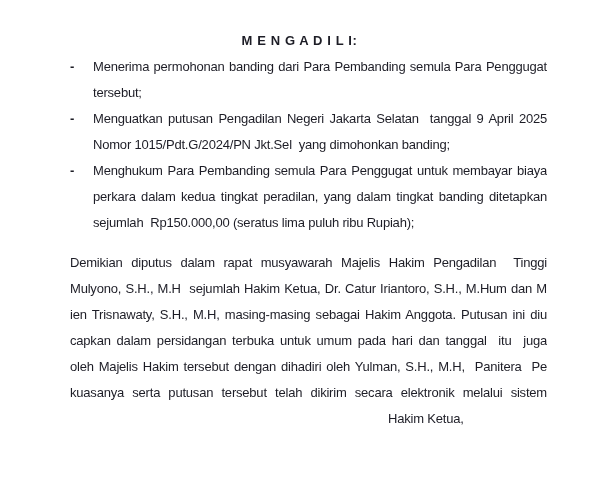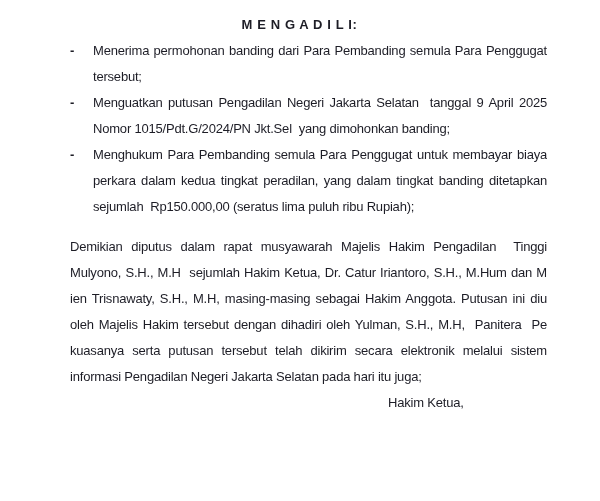--- a/index.html
+++ b/index.html
@@ -1,21 +1,21 @@
 <!DOCTYPE html>
 <html style="--text: #1d1d26; --bg: #ffffff;"><head>
 <meta charset="utf-8">
 <style>
   html, body { margin: 0; padding: 0; background: #fff; }
   .page {
     position: relative;
     width: 600px;
     height: 501px;
     box-sizing: border-box;
-    padding: 12px 53px 0 70px;
+    padding: 28px 53px 0 70px;
     background: var(--bg, #ffffff);
     color: var(--text, #1d1d26);
     font-family: "Liberation Sans", sans-serif;
     font-size: 13px;
     letter-spacing: -0.2px;
     overflow: hidden;
   }
   .doc-title {
     font-weight: bold;
     text-align: center;
@@ -82,23 +82,23 @@
         <div class="line l">sejumlah  Rp150.000,00 (seratus lima puluh ribu Rupiah);</div>
       </div>
     </div>
 
   </div>
 
   <div class="closing">
     <div class="line j">Demikian diputus dalam rapat musyawarah Majelis Hakim Pengadilan  Tinggi</div>
     <div class="line j">Mulyono, S.H., M.H  sejumlah Hakim Ketua, Dr. Catur Iriantoro, S.H., M.Hum dan M</div>
     <div class="line j">ien Trisnawaty, S.H., M.H, masing-masing sebagai Hakim Anggota. Putusan ini diu</div>
+    <div class="line j">capkan dalam persidangan terbuka untuk umum pada hari dan tanggal  itu  juga</div>
     <div class="line j">oleh Majelis Hakim tersebut dengan dihadiri oleh Yulman, S.H., M.H,  Panitera  Pe</div>
     <div class="line j">kuasanya serta putusan tersebut telah dikirim secara elektronik melalui sistem</div>
-    <div class="line l">informasi Pengadilan Negeri Jakarta Selatan pada hari itu juga;</div>
   </div>
 
   <div class="signature">
     
     <span class="sig-right">Hakim Ketua,</span>
   </div>
 
 </div>
 
 </body></html>

